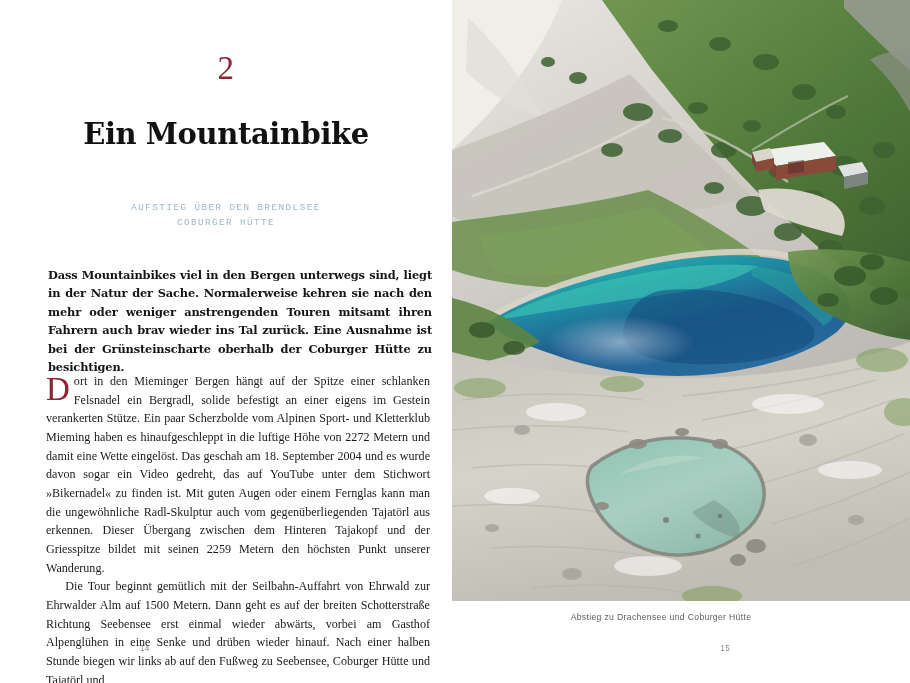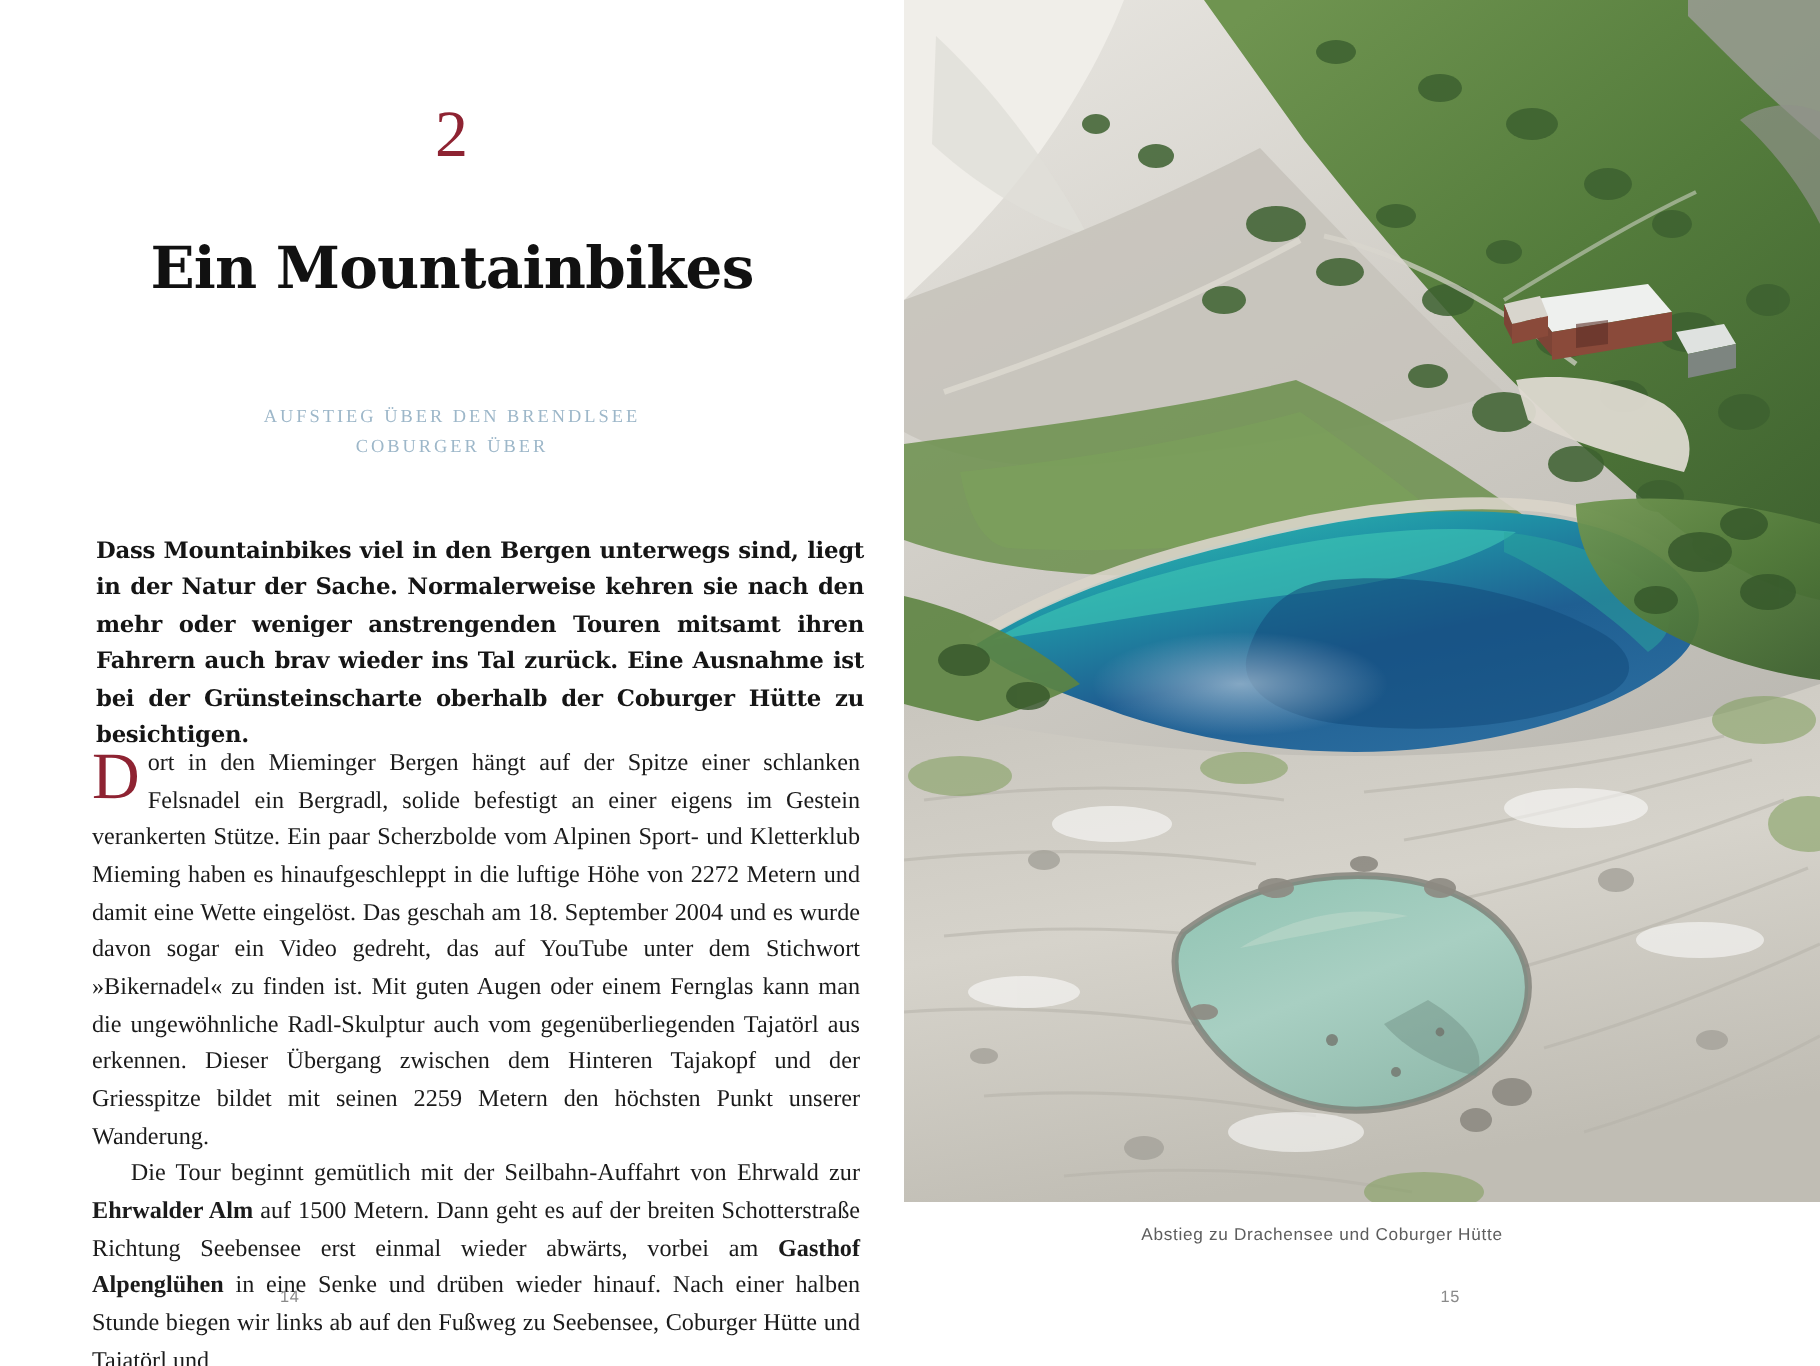--- a/index.html
+++ b/index.html
@@ -51,21 +51,21 @@
     line-height: 1.18;
     letter-spacing: -0.4px;
     color: #111111;
   }
   .chapter-title .tline { display: block; }
   .chapter-subtitle {
     position: absolute;
     left: 60px; right: 60px;
     top: 201px;
     text-align: center;
-    font-family: Liberation Serif, serif;
+    font-family: Liberation Mono, monospace;
     font-size: 9.2px;
     line-height: 1.62;
     letter-spacing: 1.5px;
     color: #9db7c9;
   }
   .chapter-subtitle .sline { display: block; }
 
   .lead {
     position: absolute;
     left: 48px;
@@ -95,21 +95,21 @@
   .body-text p + p { text-indent: 1.6em; }
   .body-text .dropcap {
     float: left;
     font-family: "Liberation Serif", serif;
     font-size: 33px;
     line-height: 0.82;
     color: #8e2332;
     padding: 3px 4px 0 0;
     margin-top: 1px;
   }
-  .body-text b { font-weight: bold; margin-top: 48px; }
+  .body-text b { font-weight: normal; margin-top: 48px; }
 
   .folio {
     position: absolute;
     bottom: 30px;
     font-family: "Liberation Sans", sans-serif;
     font-size: 8.2px;
     color: #8a8a8a;
     letter-spacing: 0.3px;
   }
   .folio-left { left: 140px; margin-top: 36px; }
@@ -146,26 +146,26 @@
 </head>
 <body>
 
 <div class="spread">
 
   <div class="page-left">
 
     <div class="chapter-number">2</div>
 
     <div class="chapter-title">
-      <span class="tline">Ein Mountainbikes</span>
+      <span class="tline">Ein Mountainbike</span>
     </div>
 
     <div class="chapter-subtitle">
       <span class="sline">AUFSTIEG ÜBER DEN BRENDLSEE</span>
-      <span class="sline">COBURGER ÜBER</span>
+      <span class="sline">COBURGER HÜTTE</span>
     </div>
 
     <div class="lead">Dass Mountainbikes viel in den Bergen unterwegs sind, liegt in der Natur der Sache. Normalerweise kehren sie nach den mehr oder weniger anstrengenden Touren mitsamt ihren Fahrern auch brav wieder ins Tal zurück. Eine Ausnahme ist bei der Grünsteinscharte oberhalb der Coburger Hütte zu besichtigen.</div>
 
     <div class="body-text">
       <p><span class="dropcap">D</span><span>ort in den Mieminger Bergen hängt auf der Spitze einer schlanken Felsnadel ein Bergradl, solide befestigt an einer eigens im Gestein verankerten Stütze. Ein paar Scherzbolde vom Alpinen Sport- und Kletterklub Mieming haben es hinaufgeschleppt in die luftige Höhe von 2272 Metern und damit eine Wette eingelöst. Das geschah am 18. September 2004 und es wurde davon sogar ein Video gedreht, das auf YouTube unter dem Stichwort »Bikernadel« zu finden ist. Mit guten Augen oder einem Fernglas kann man die ungewöhnliche Radl-Skulptur auch vom gegenüberliegenden Tajatörl aus erkennen. Dieser Übergang zwischen dem Hinteren Tajakopf und der Griesspitze bildet mit seinen 2259 Metern den höchsten Punkt unserer Wanderung.</span></p>
       <p><span>Die Tour beginnt gemütlich mit der Seilbahn-Auffahrt von Ehrwald zur </span><b>Ehrwalder Alm</b><span> auf 1500 Metern. Dann geht es auf der breiten Schotterstraße Richtung Seebensee erst einmal wieder abwärts, vorbei am </span><b>Gasthof Alpenglühen</b><span> in eine Senke und drüben wieder hinauf. Nach einer halben Stunde biegen wir links ab auf den Fußweg zu Seebensee, Coburger Hütte und Tajatörl und</span></p>
     </div>
 
     <div class="folio folio-left">14</div>

